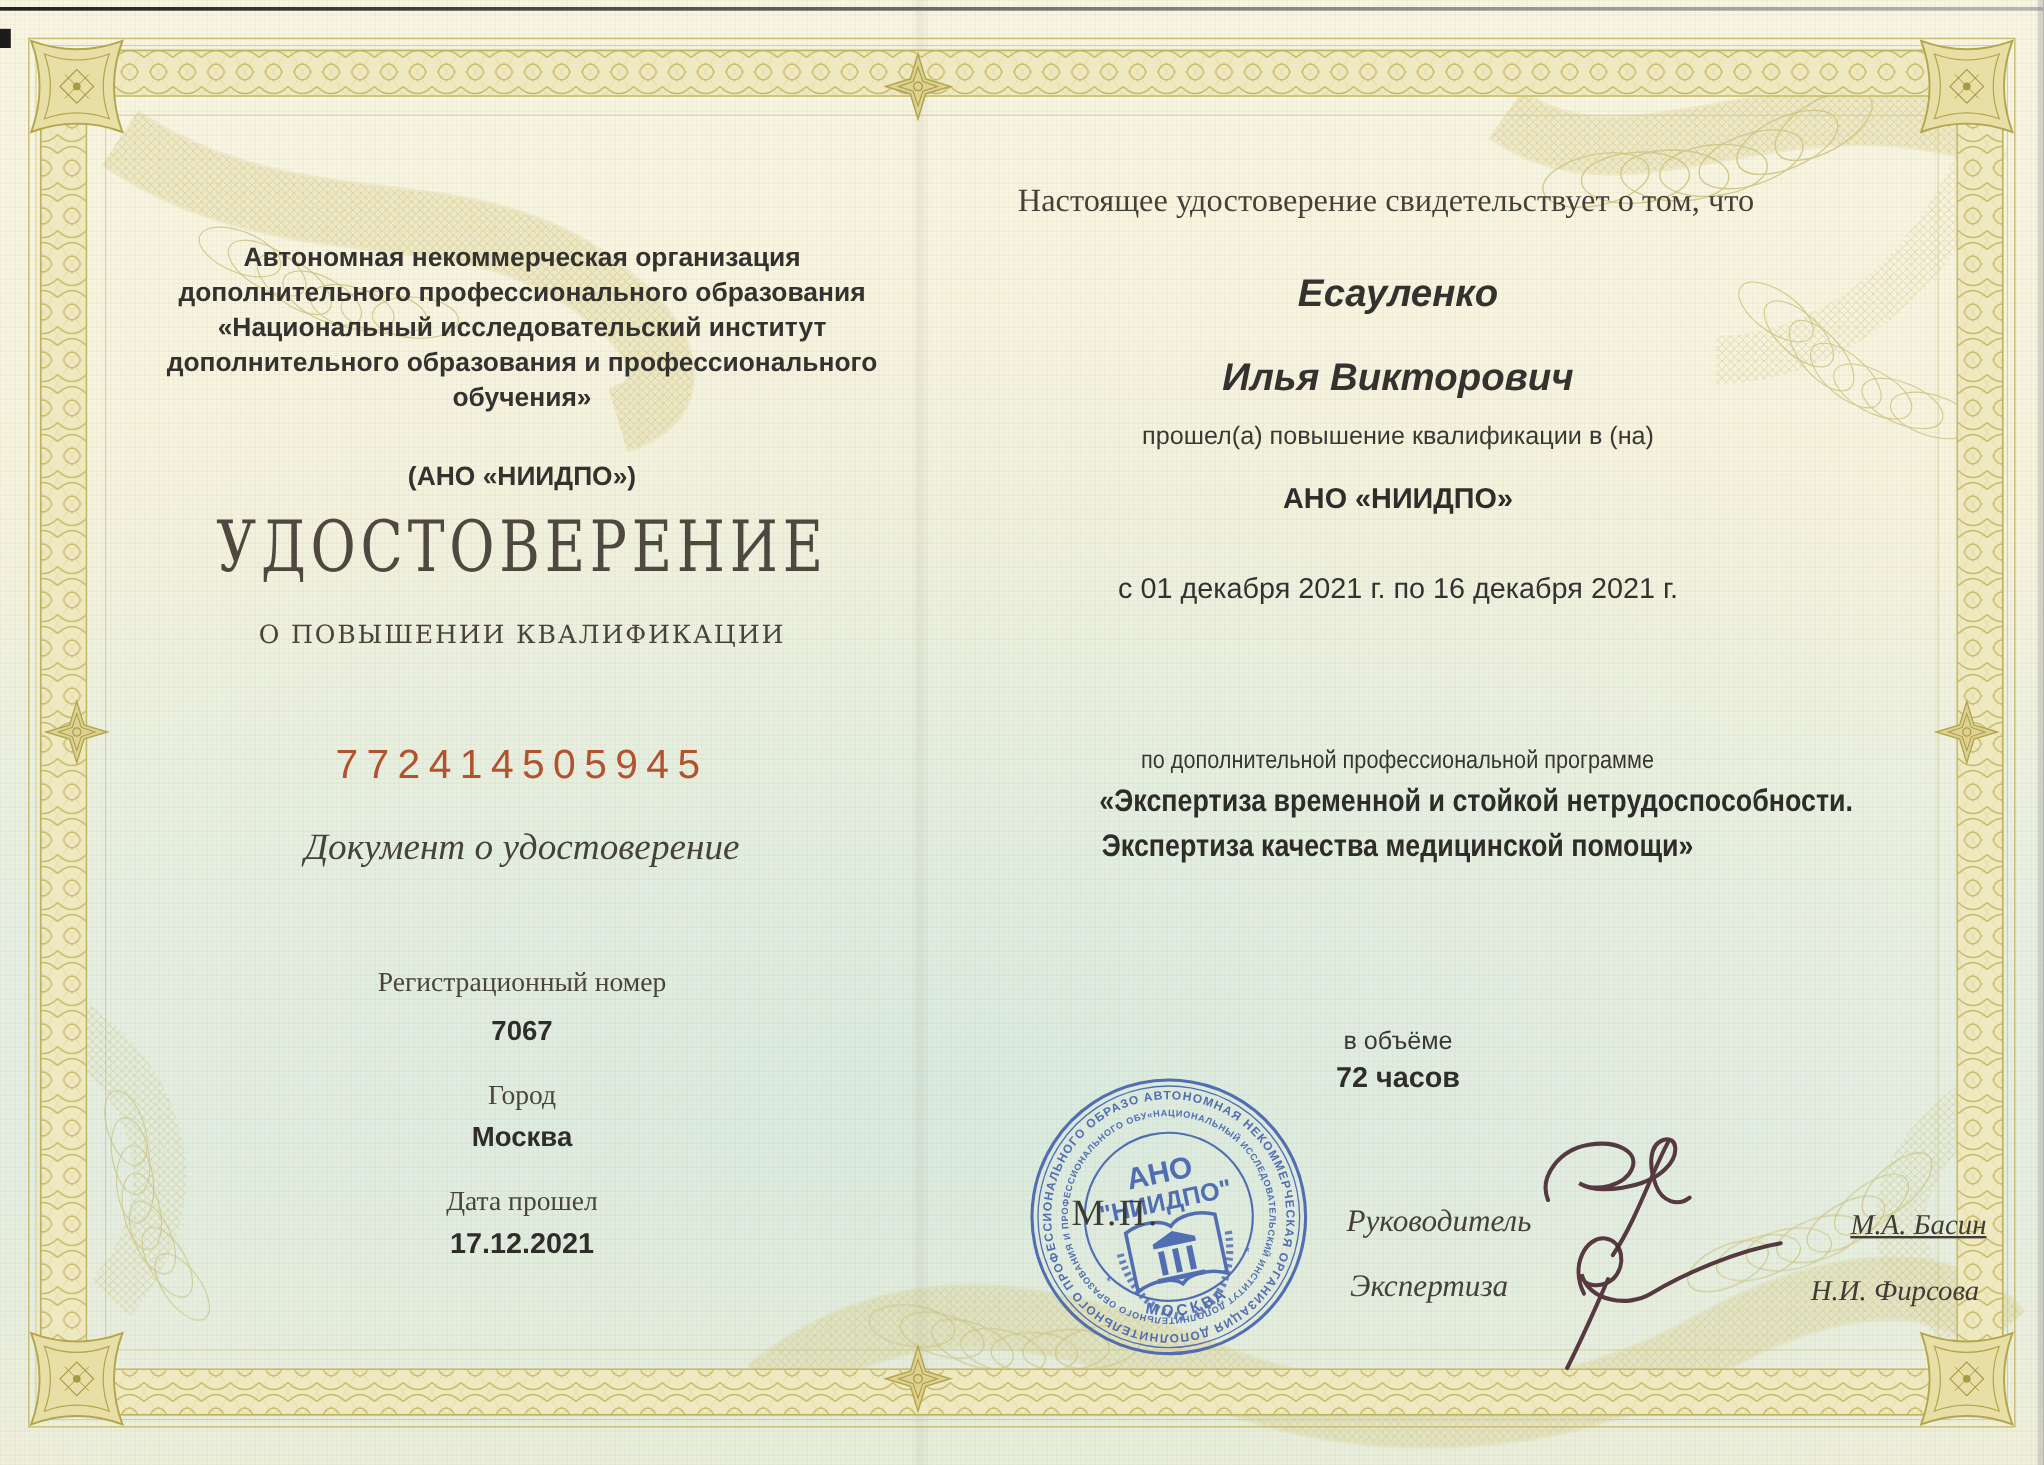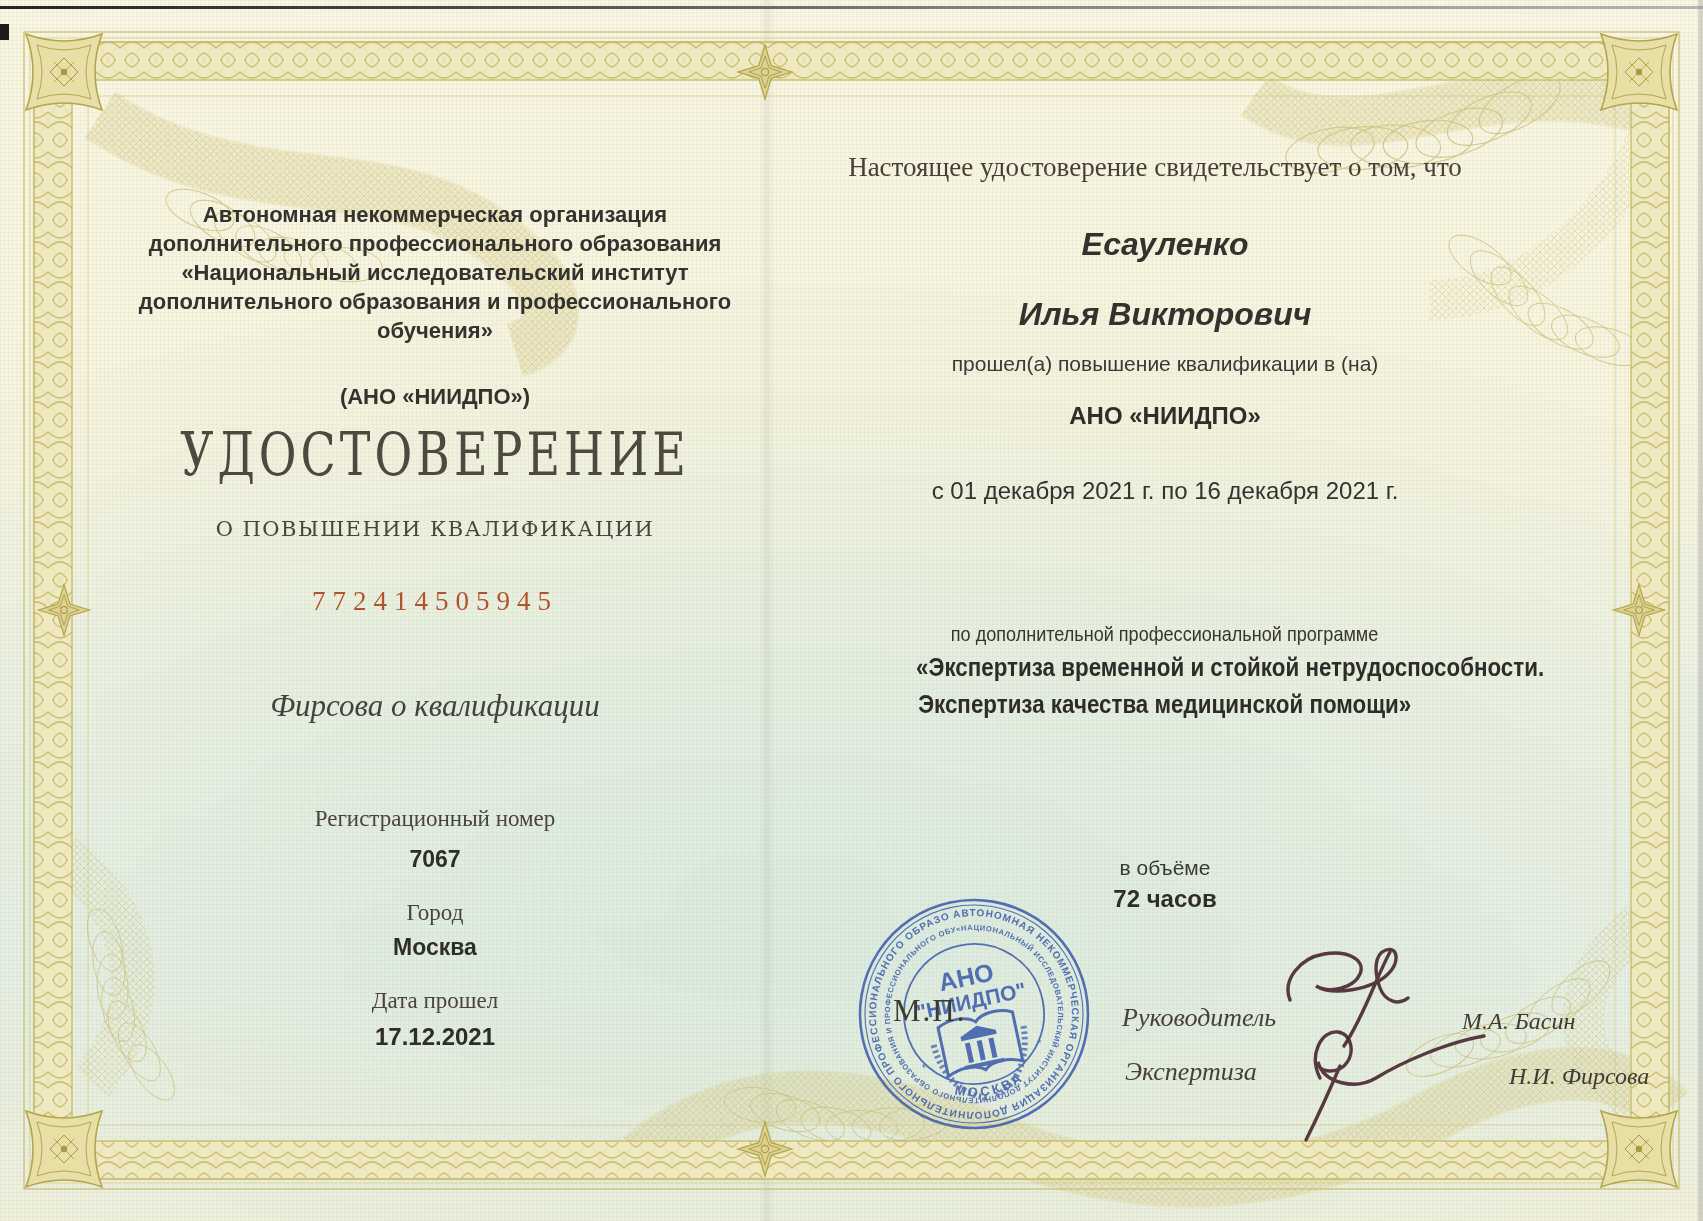--- a/index.html
+++ b/index.html
@@ -25,21 +25,21 @@
   .scan-right{position:absolute;top:0;right:0;width:5px;height:100%;background:rgba(140,140,140,.30);}
   .scan-mark{position:absolute;top:24px;left:0;width:9px;height:16px;background:#1c1c1c;}
 
   
   .colL{left:115px;width:640px;}
   .org-name{top:200px;font-weight:bold;font-size:22px;line-height:1.32;color:#33322f;}
   .org-abbr{top:384px;font-weight:bold;font-size:22px;color:#33322f;}
   .title{top:428px;font-family:"DejaVu Serif",serif;font-size:46px;letter-spacing:4px;color:#4f4840;}
   .title span{display:inline-block;transform:scaleY(1.28);}
   .subtitle{top:517px;font-family:"DejaVu Serif",serif;font-size:21px;letter-spacing:1.5px;color:#49433b;}
-  .blank-number{top:586px;font-family:Liberation Serif, serif;font-size:27px;letter-spacing:7px;color:#b2532e;}
+  .blank-number{top:618px;font-family:Liberation Sans, sans-serif;font-size:34px;letter-spacing:7px;color:#b2532e;}
   .doc-type{top:688px;font-family:"Liberation Serif",serif;font-style:italic;font-size:31px;color:#45423c;}
   .lbl{font-family:"Liberation Serif",serif;font-size:23px;color:#49433b;}
   .val{font-weight:bold;font-size:23px;color:#2e2d2a;}
   .reg-lbl{top:806px;} .reg-val{top:846px;}
   .city-lbl{top:900px;} .city-val{top:934px;}
   .date-lbl{top:988px;} .date-val{top:1023px;font-size:24px;}
 
   
   .colR{left:865px;width:600px;}
   .intro{top:152px;left:835px;width:640px;font-family:"Liberation Serif",serif;font-size:27px;color:#453f38;}
@@ -51,21 +51,21 @@
   .prog-lbl{top:622px;font-size:21px;color:#37352f;}
   .prog-lbl span,.prog-name span{display:inline-block;transform:scaleX(.86);white-space:nowrap;}
   .prog-name{font-weight:bold;font-size:26px;color:#2d2c29;}
   .prog1{top:652px;} .prog2{top:689px;}
   .vol-lbl{top:856px;font-size:21px;color:#3a3835;}
   .vol-val{top:885px;font-weight:bold;font-size:24px;color:#2e2d2a;}
 
   .sig-lbl{font-family:"Liberation Serif",serif;font-style:italic;font-size:26px;color:#45403a;}
   .head-lbl{left:1122px;top:1003px;} .sec-lbl{left:1125px;top:1057px;}
   .sig-name{font-family:"Liberation Serif",serif;font-style:italic;font-size:24px;color:#403b35;}
-  .head-name{left:1462px;top:1008px;} .sec-name{left:1509px;top:1063px;text-align:center;}
+  .head-name{left:1542px;top:1008px;text-decoration:underline;} .sec-name{left:1509px;top:1063px;text-align:center;}
 
   .seal-box{left:848px;top:888px;width:252px;height:252px;}
   .mp{left:893px;top:993px;font-family:"Liberation Serif",serif;font-size:31px;color:#3c3b33;letter-spacing:2px;}
   .sigs{left:1272px;top:938px;width:250px;height:210px;}
 </style>
 </head>
 <body>
 
 <div class="page">
   <div class="texture"></div>
@@ -147,21 +147,21 @@
 
   <div class="scan-top"></div>
   <div class="scan-right"></div>
   <div class="scan-mark"></div>
 
   <div class="abs colL org-name c">Автономная некоммерческая организация дополнительного профессионального образования «Национальный исследовательский институт дополнительного образования и профессионального обучения»</div>
   <div class="abs colL org-abbr c">(АНО «НИИДПО»)</div>
   <div class="abs colL title c"><span>УДОСТОВЕРЕНИЕ</span></div>
   <div class="abs colL subtitle c">О ПОВЫШЕНИИ КВАЛИФИКАЦИИ</div>
   <div class="abs colL blank-number c">772414505945</div>
-  <div class="abs colL doc-type c">Фирсова о квалификации</div>
+  <div class="abs colL doc-type c">Документ о удостоверение</div>
   <div class="abs colL lbl reg-lbl c">Регистрационный номер</div>
   <div class="abs colL val reg-val c">7067</div>
   <div class="abs colL lbl city-lbl c">Город</div>
   <div class="abs colL val city-val c">Москва</div>
   <div class="abs colL lbl date-lbl c">Дата прошел</div>
   <div class="abs colL val date-val c">17.12.2021</div>
 
   <div class="abs intro c">Настоящее удостоверение свидетельствует о том, что</div>
   <div class="abs colR firstname c">Илья Викторович</div>
   <div class="abs colR lastname c">Есауленко</div>

